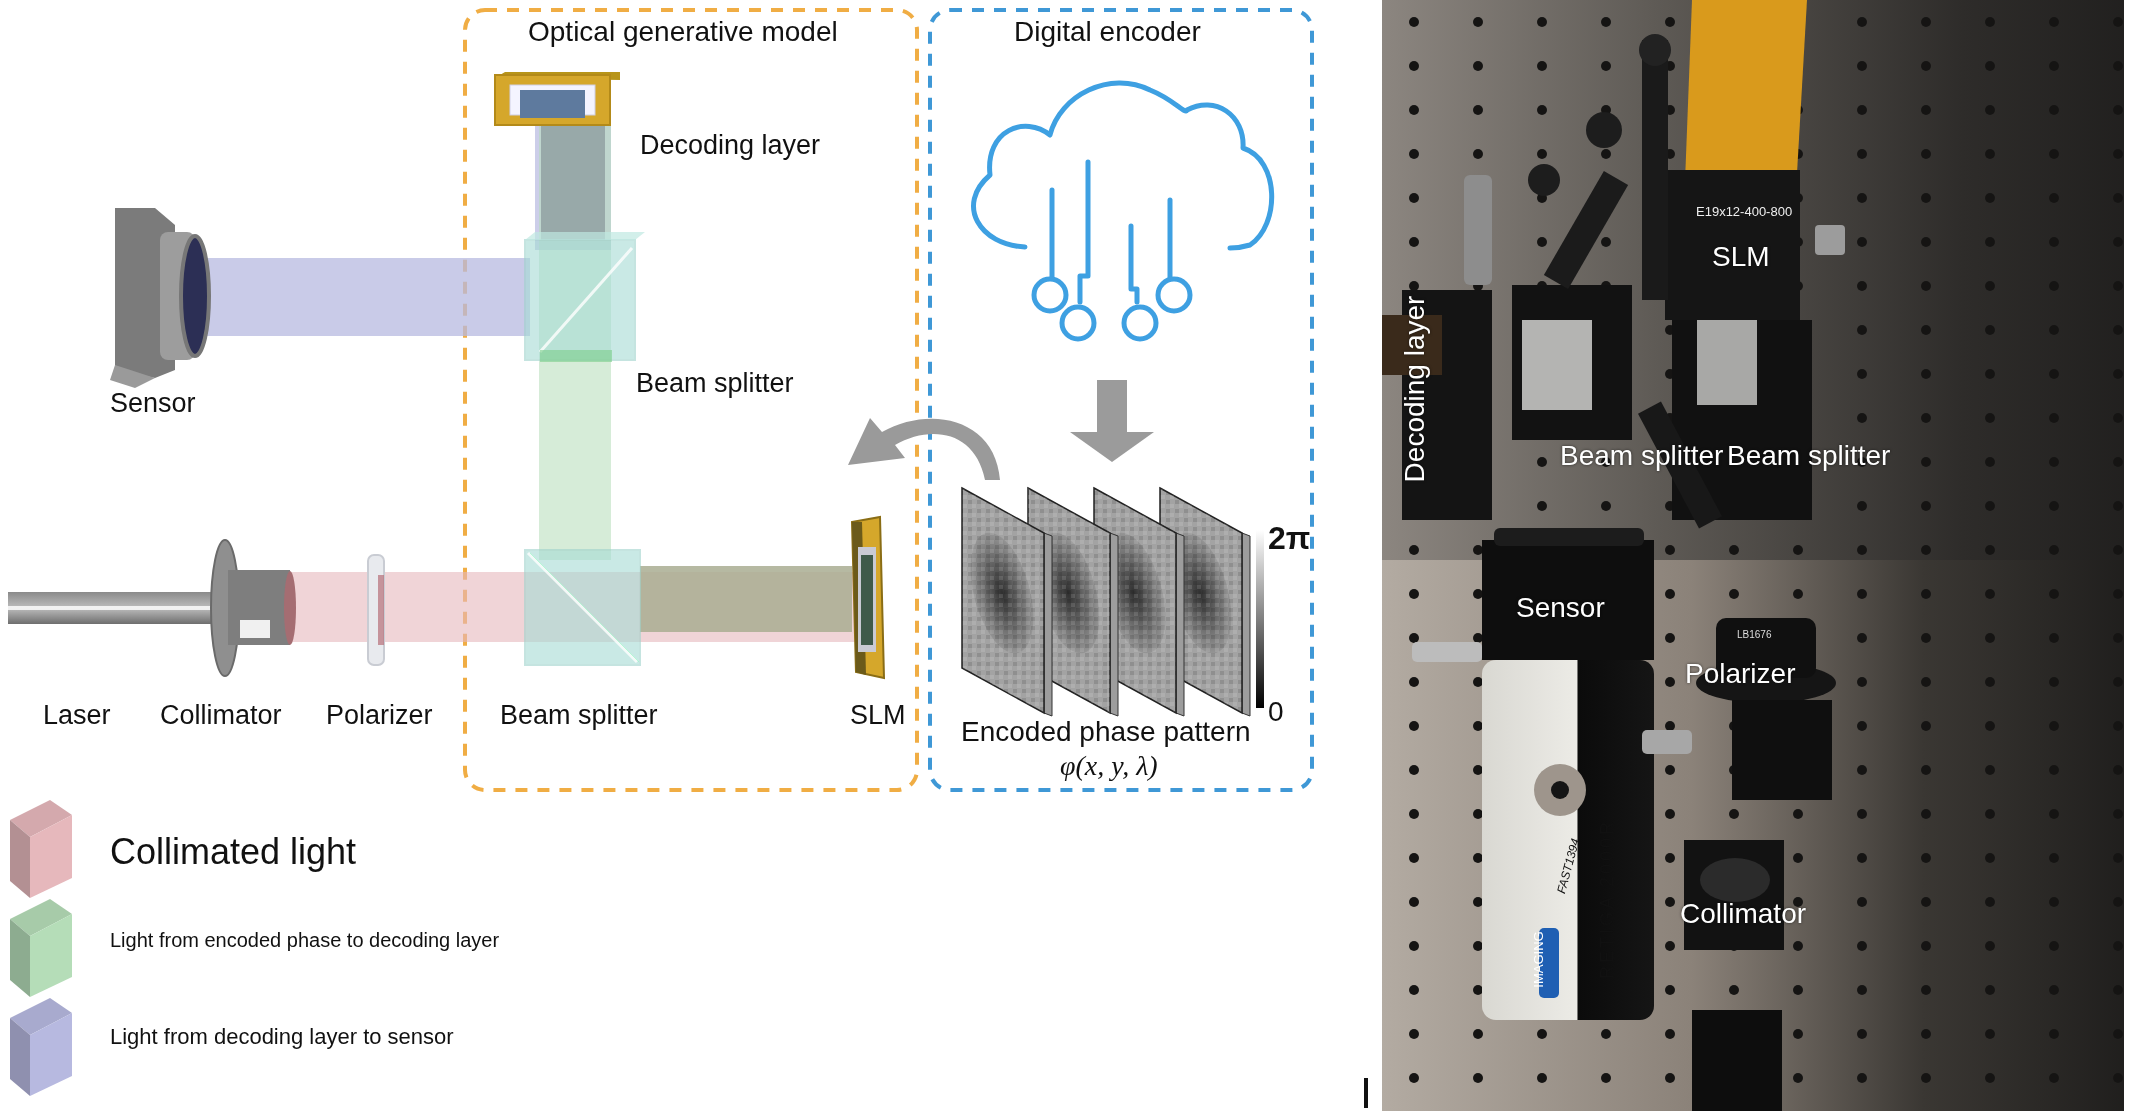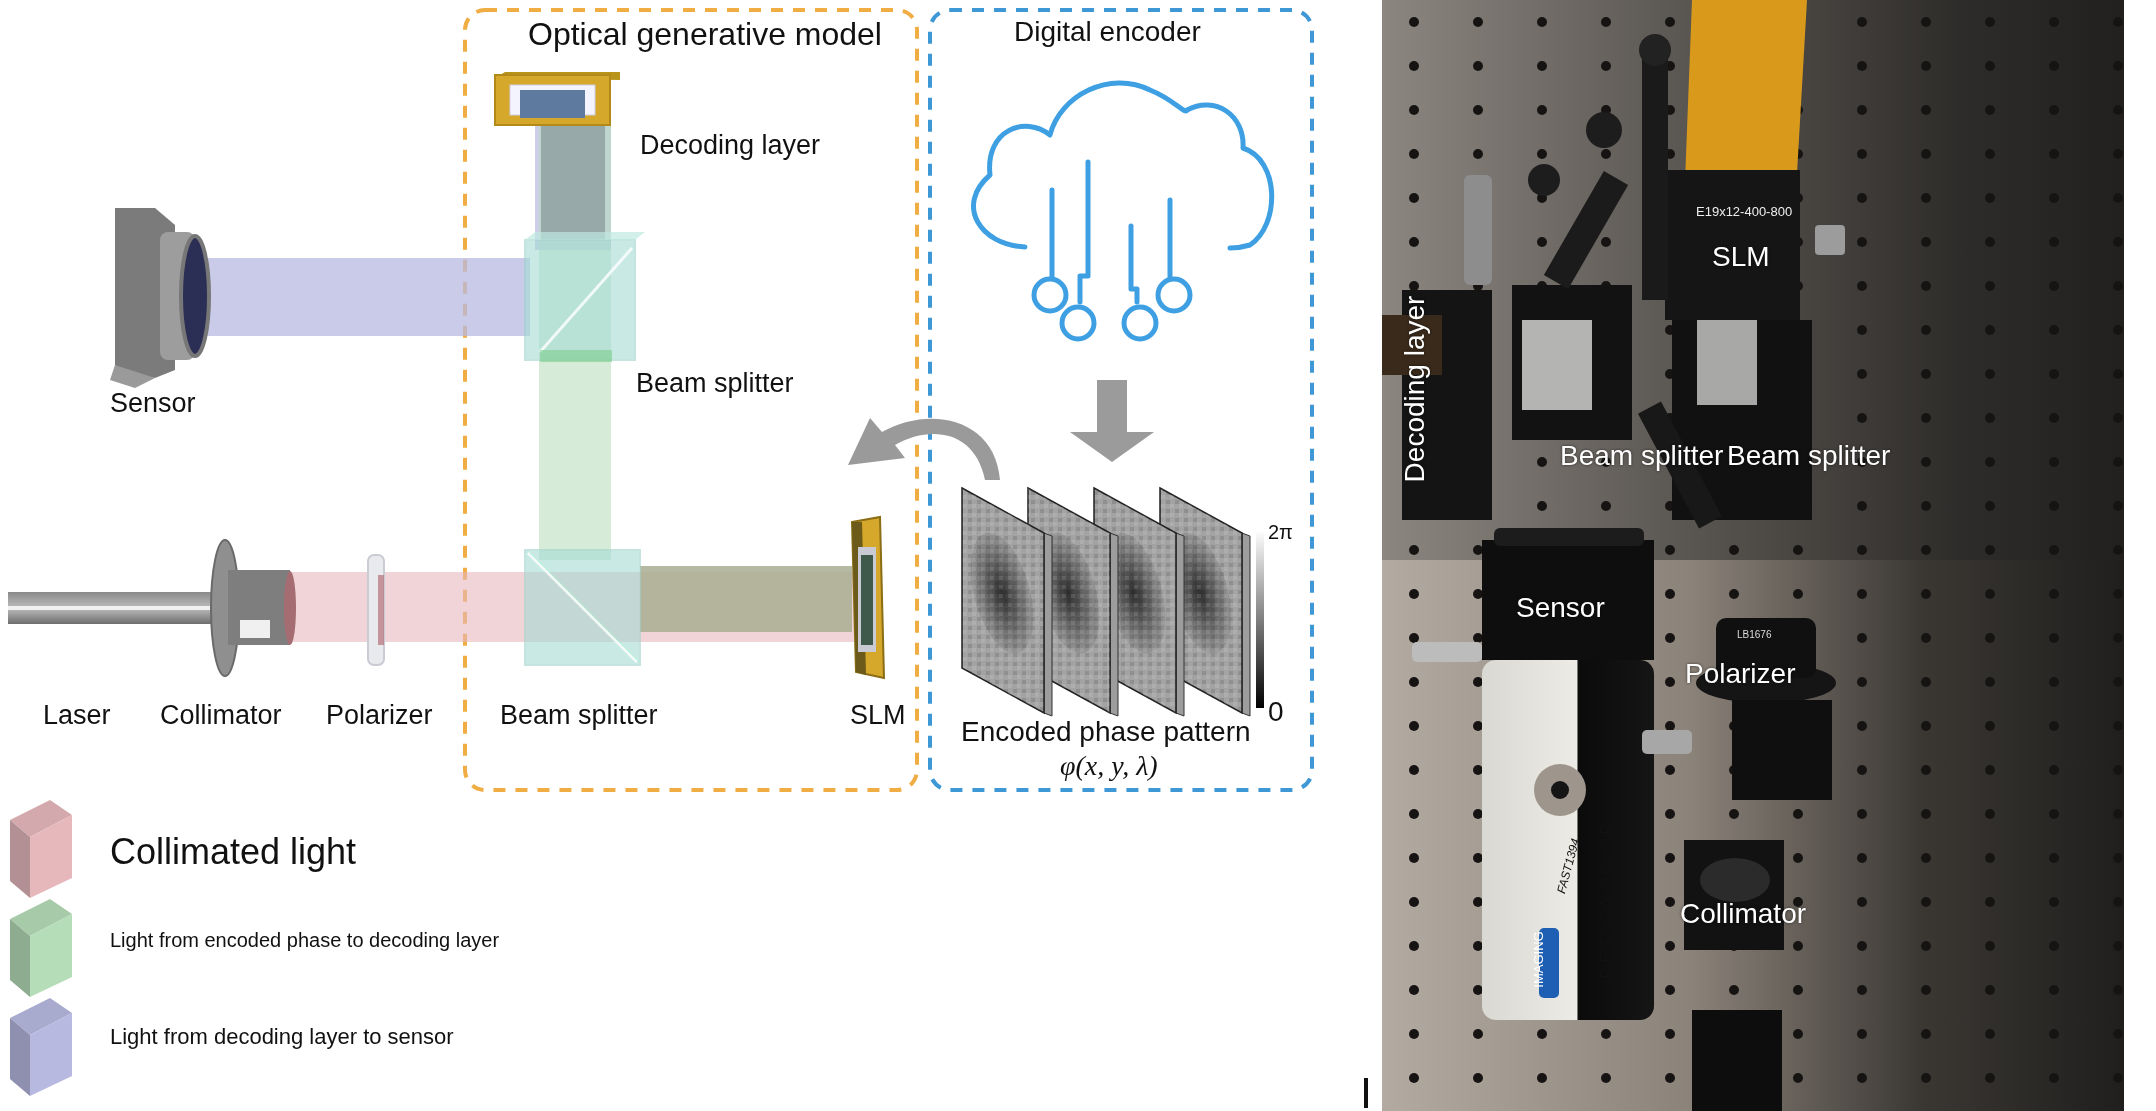--- a/index.html
+++ b/index.html
@@ -162,33 +162,33 @@
       <g>
         <polygon points="10,1018 50,998 72,1013 30,1035" fill="rgb(168,170,206)"></polygon>
         <polygon points="10,1018 30,1035 30,1096 10,1079" fill="rgb(143,144,175)"></polygon>
         <polygon points="30,1035 72,1013 72,1076 30,1096" fill="#B7B9E0"></polygon>
       </g>
     </g>
 
   <rect x="1364" y="1078" width="4" height="30" fill="#111"></rect>
 </svg>
 
-<div class="lbl" style="left:528px;top:18px;font-size:32px;">Optical generative model</div>
+<div class="lbl" style="left:528px;top:18px;font-size:28px;">Optical generative model</div>
 <div class="lbl" style="left:1014px;top:18px;font-size:28px;">Digital encoder</div>
 <div class="lbl" style="left:640px;top:132px;">Decoding layer</div>
 <div class="lbl" style="left:110px;top:390px;">Sensor</div>
 <div class="lbl" style="left:636px;top:370px;">Beam splitter</div>
 <div class="lbl" style="left:43px;top:702px;">Laser</div>
 <div class="lbl" style="left:160px;top:702px;">Collimator</div>
 <div class="lbl" style="left:326px;top:702px;">Polarizer</div>
 <div class="lbl" style="left:500px;top:702px;">Beam splitter</div>
 <div class="lbl" style="left:850px;top:702px;">SLM</div>
 <div class="lbl" style="left:961px;top:718px;font-size:28px;">Encoded phase pattern</div>
 <div class="lbl" style="left:1060px;top:752px;font-size:28px;font-style:italic;font-family:Liberation Serif, serif;">φ(x, y, λ)</div>
-<div class="lbl" style="left:1268px;top:522px;font-size:20px;">2π</div>
+<div class="lbl" style="left:1268px;top:522px;font-size:32px;font-weight:bold;">2π</div>
 <div class="lbl" style="left:1268px;top:698px;font-size:28px;">0</div>
 
 <div class="lbl" style="left:110px;top:834px;font-size:36px;">Collimated light</div>
 <div class="lbl" style="left:110px;top:930px;font-size:20px;">Light from encoded phase to decoding layer</div>
 <div class="lbl" style="left:110px;top:1026px;font-size:22px;">Light from decoding layer to sensor</div>
 
 <div class="lbl" style="left:1192px;top:1082px;font-size:26px;margin-top:41px;">25 mm</div>
 
 <div id="photo">
   <svg width="774" height="1111" viewBox="0 0 774 1111">

